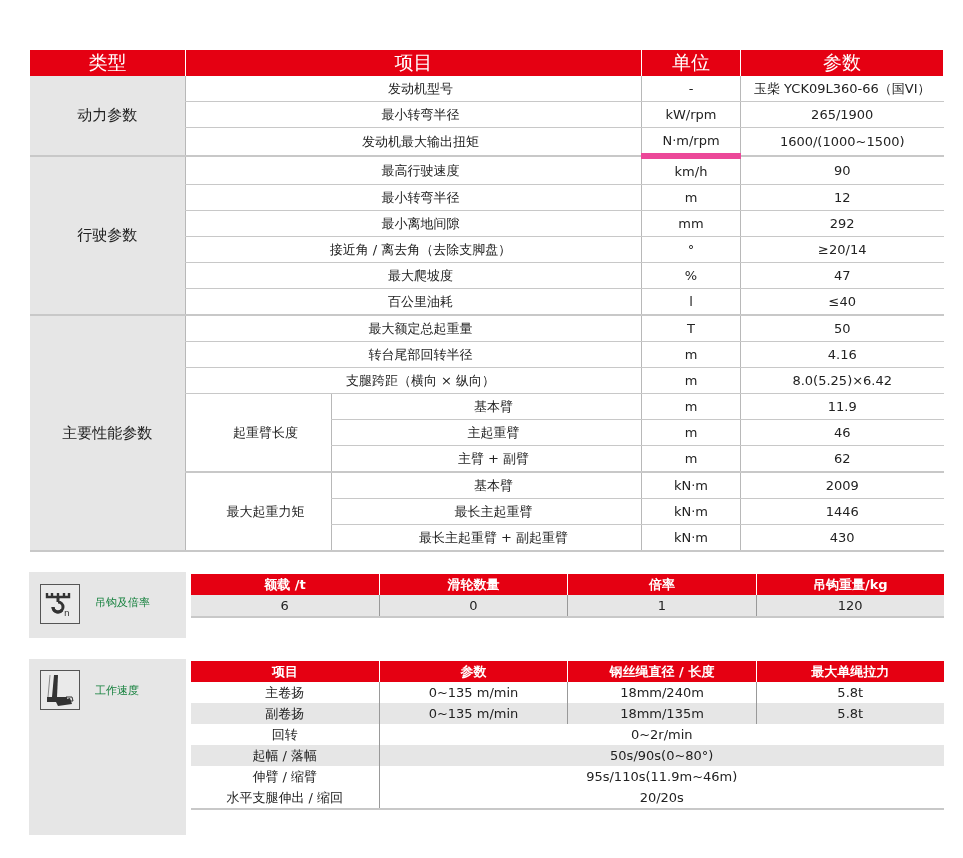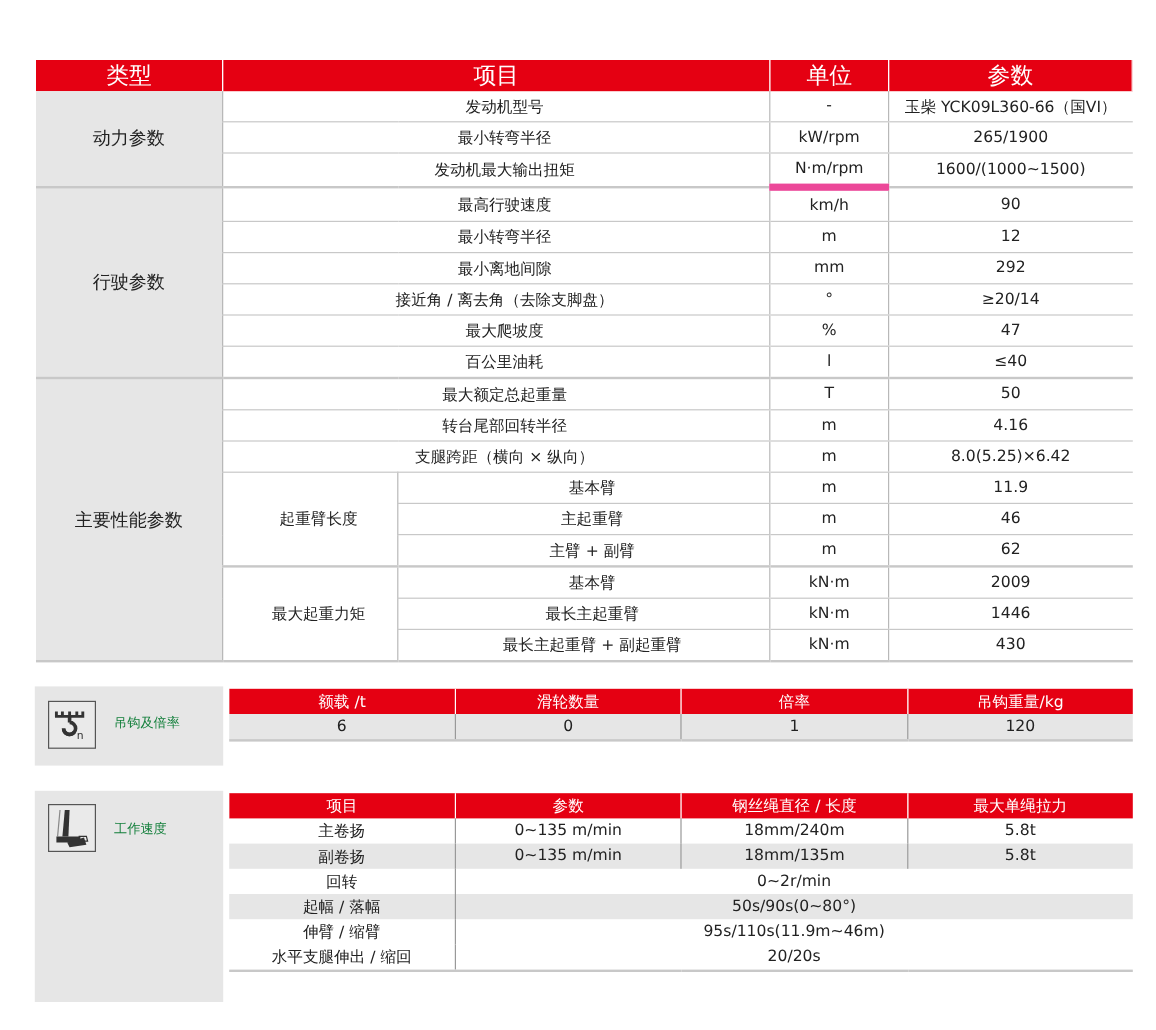--- a/index.html
+++ b/index.html
@@ -11,21 +11,21 @@
   .main td.cat { background: #e6e6e6; text-align: center; font-size: 15px; border-left: none; border-bottom: 2px solid #c8c8c8; }
   .main td.item { padding-left: 14px; }
   .main td.c { text-align: center; }
   .main td.sub { padding-left: 14px; }
   .main td.group { padding-left: 14px; border-bottom: 2px solid #c8c8c8; }
   .block { position: absolute; left: 29px; width: 914px; }
   .side { position: absolute; left: 0; top: 0; width: 157px; background: #e6e6e6; }
   .side .icon { position: absolute; left: 11px; width: 40px; height: 40px; border: 1.5px solid #555; background: #eaeaea; box-sizing: border-box; }
   .side .label { position: absolute; left: 66px; font-size: 11px; color: #15803d; }
   .sub-table { position: absolute; left: 161px; width: 753px; font-size: 13px; }
-  .sub-table th { background: #e50012; color: #fff; font-weight: normal; height: 21px; padding: 0; border-left: 1px solid #fff; font-size: 13px; }
+  .sub-table th { background: #e50012; color: #fff; font-weight: bold; height: 21px; padding: 0; border-left: 1px solid #fff; font-size: 13px; }
   .sub-table td { height: 21px; padding: 0; text-align: center; border-left: 1px solid #999; }
   .sub-table td:first-child { border-left: none; }
   .sub-table tr.alt td { background: #e6e6e6; }
   .sub-table tr.last td { border-bottom: 2px solid #c8c8c8; }
 </style>
 </head>
 <body>
 
 <table class="main">
   <colgroup>

